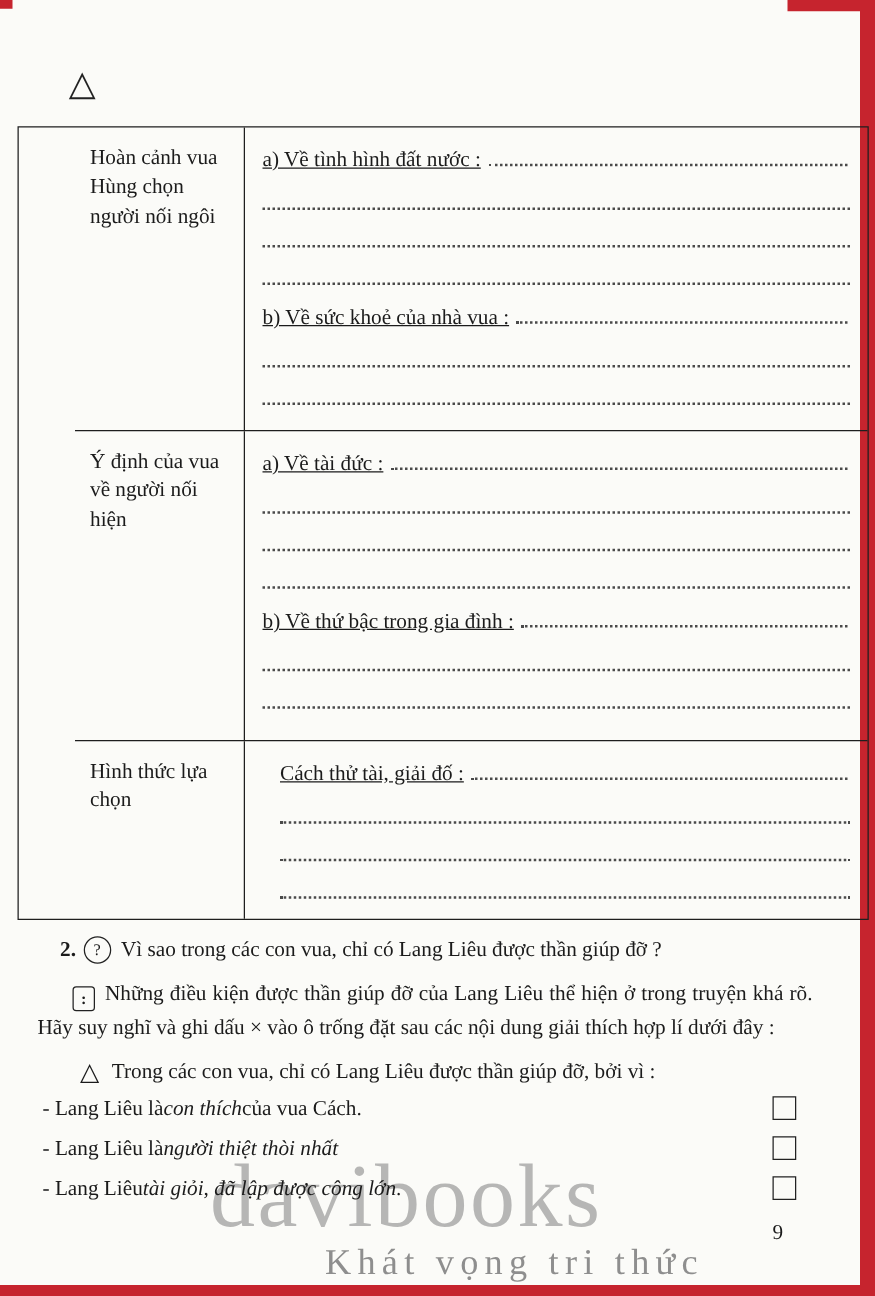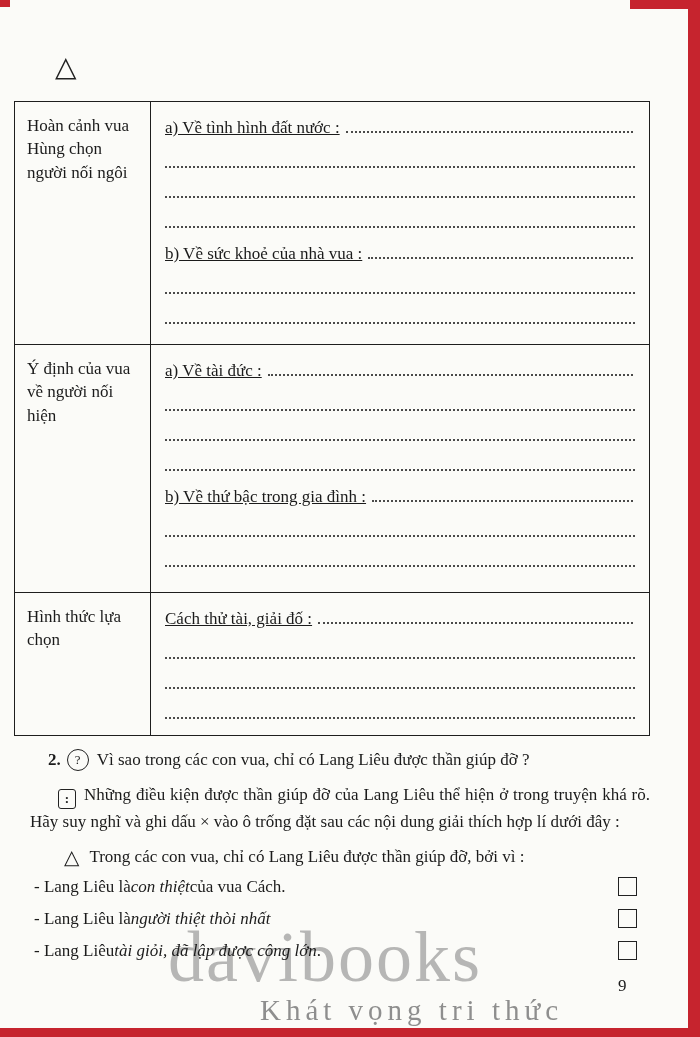--- a/index.html
+++ b/index.html
@@ -17,30 +17,31 @@
 
   .tri-top{
     position:absolute;left:55px;top:50px;font-size:28px;color:#222;
     font-family:"DejaVu Sans",sans-serif;
   }
 
   
   .xtable{
     position:absolute;left:14px;top:101px;width:634px;
     border:1.6px solid #1e1e1e;
+    padding-left:45px;
   }
   .xrow{display:flex;border-top:1.6px solid #1e1e1e;}
   .xrow:first-child{border-top:none;}
   .hcell{
     width:136px;flex:0 0 136px;border-right:1.6px solid #1e1e1e;
     padding:12px 10px 0 12px;box-sizing:border-box;
     font-size:17px;line-height:1.38;
   }
   .ccell{flex:1;padding:6px 14px 0 14px;box-sizing:border-box;overflow:hidden;}
-  .r1{height:242px;} .r2{height:247px;} .r3{height:142px;}
+  .r1{height:242px;} .r2{height:247px;} .r3{height:142px;gap:14px;}
   .lline{display:flex;align-items:flex-end;height:30px;font-size:17px;}
   .lline .lab{white-space:nowrap;text-decoration:underline;}
   .lline .fill{flex:1;border-bottom:2px dotted #4a4a4a;margin:0 2px 5px 6px;}
   .lline.gap{margin-top:6px;}
   .dl{height:28px;border-bottom:2px dotted #4a4a4a;}
 
   
   .below{position:absolute;left:14px;top:746px;width:638px;font-size:17px;}
   .qline{display:flex;align-items:center;margin-left:34px;height:28px;}
   .qnum{font-weight:bold;margin-right:6px;}
@@ -162,21 +163,21 @@
         <span class="wicon">:</span><span>Những điều kiện được thần giúp đỡ của Lang Liêu thể hiện ở trong truyện khá rõ. Hãy suy nghĩ và ghi dấu × vào ô trống đặt sau các nội dung giải thích hợp lí dưới đây :</span>
       </div>
 
       <div class="prompt">
         <span class="tri-inline">△</span>
         <span>Trong các con vua, chỉ có Lang Liêu được thần giúp đỡ, bởi vì :</span>
       </div>
 
       <div class="opt">
         <span>- Lang Liêu là </span>
-          <span class="it">con thiệt</span>
+          <span class="it">con thích</span>
           <span> của vua Cách.</span>
         <span class="cbx"></span>
       </div>
 
       <div class="opt">
         <span>- Lang Liêu là </span>
           <span class="it">người thiệt thòi nhất</span>
           <span></span>
         <span class="cbx"></span>
       </div>

